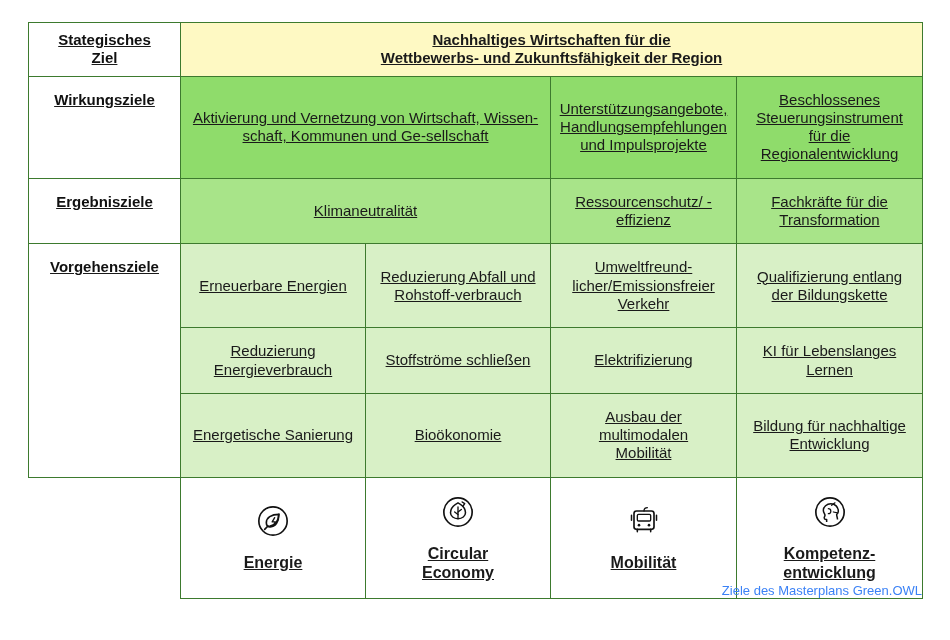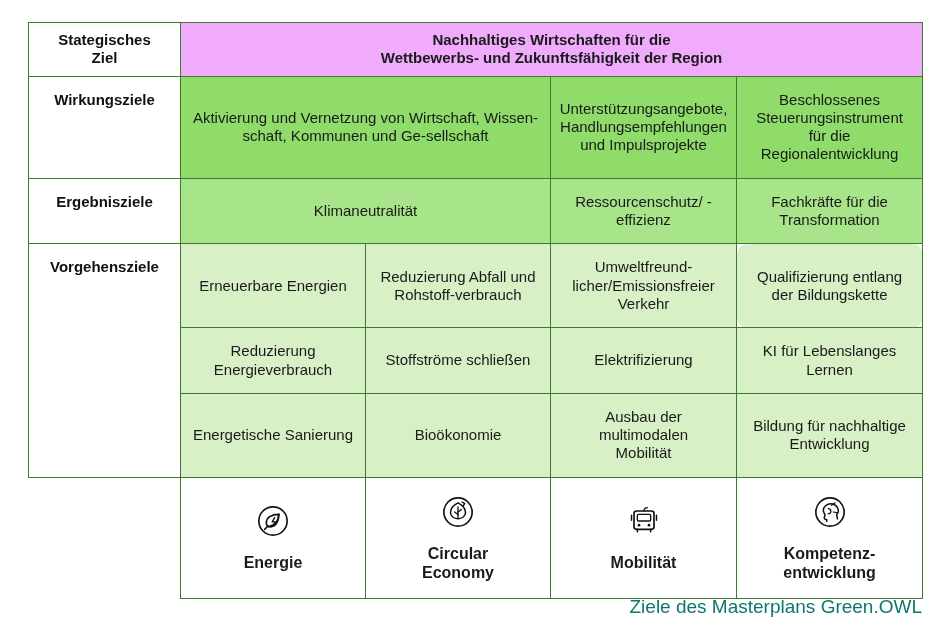--- a/index.html
+++ b/index.html
@@ -14,20 +14,21 @@
     color: #1a1a1a;
     position: relative;
     overflow: hidden;
   }
 
   #diagram {
     position: absolute;
     left: 28px;
     top: 22px;
     width: 778px;
+    text-decoration: underline;
   }
 
   table.matrix {
     border-collapse: collapse;
     table-layout: fixed;
     width: 894px;
   }
 
   table.matrix td {
     border: 1.5px solid #3d7a2e;
@@ -48,21 +49,21 @@
     text-align: center;
   }
 
   td.rowlabel.vtop {
     vertical-align: top;
     padding-top: 14px;
   }
 
   
   .lvl-strategic {
-    background: #f0abfc;
+    background: #fef9c3;
     font-weight: bold;
     font-size: 16.5px;
     line-height: 1.3;
   }
   .lvl-wirkung {
     background: #8fdc6b;
     font-size: 15px;
   }
   .lvl-ergebnis {
     background: #a8e489;
@@ -97,23 +98,23 @@
   }
   .icon-label {
     font-weight: bold;
     font-size: 16px;
     line-height: 1.2;
   }
 
   .caption {
     position: absolute;
     right: 28px;
-    top: 596px;
-    font-size: 19px;
-    color: #0f766e;
+    top: 583px;
+    font-size: 13px;
+    color: #3b82f6;
   }
 </style>
 </head>
 <body>
 
 <div id="diagram">
   <table class="matrix">
     <colgroup>
       <col style="width:152px">
       <col style="width:185px">
@@ -146,21 +147,21 @@
       <td class="lvl-ergebnis" colspan="2" style="padding:14px 10px;">Klimaneutralität</td>
       <td class="lvl-ergebnis" style="padding:14px 8px;">Ressourcenschutz/ -effizienz</td>
       <td class="lvl-ergebnis" style="padding:14px 10px;">Fachkräfte für die Transformation</td>
     </tr>
 
     <tr>
       <td class="rowlabel vtop" rowspan="3">Vorgehensziele</td>
       <td class="lvl-vorgehen" style="padding:14px 10px;">Erneuerbare Energien</td>
       <td class="lvl-vorgehen" style="padding:14px 10px;">Reduzierung Abfall und Rohstoff-verbrauch</td>
       <td class="lvl-vorgehen" style="padding:14px 10px;">Umweltfreund-licher/Emissionsfreier Verkehr</td>
-      <td class="lvl-vorgehen" style="padding:14px 10px;border-radius:11px;">Qualifizierung entlang der Bildungskette</td>
+      <td class="lvl-vorgehen" style="padding:14px 10px;">Qualifizierung entlang der Bildungskette</td>
     </tr>
     <tr>
       <td class="lvl-vorgehen" style="padding:14px 10px;">Reduzierung Energieverbrauch</td>
       <td class="lvl-vorgehen" style="padding:14px 10px;">Stoffströme schließen</td>
       <td class="lvl-vorgehen" style="padding:14px 10px;">Elektrifizierung</td>
       <td class="lvl-vorgehen" style="padding:14px 10px;">KI für Lebenslanges Lernen</td>
     </tr>
     <tr>
       <td class="lvl-vorgehen" style="padding:14px 10px;margin-left:12px;">Energetische Sanierung</td>
       <td class="lvl-vorgehen" style="padding:14px 10px;">Bioökonomie</td>

